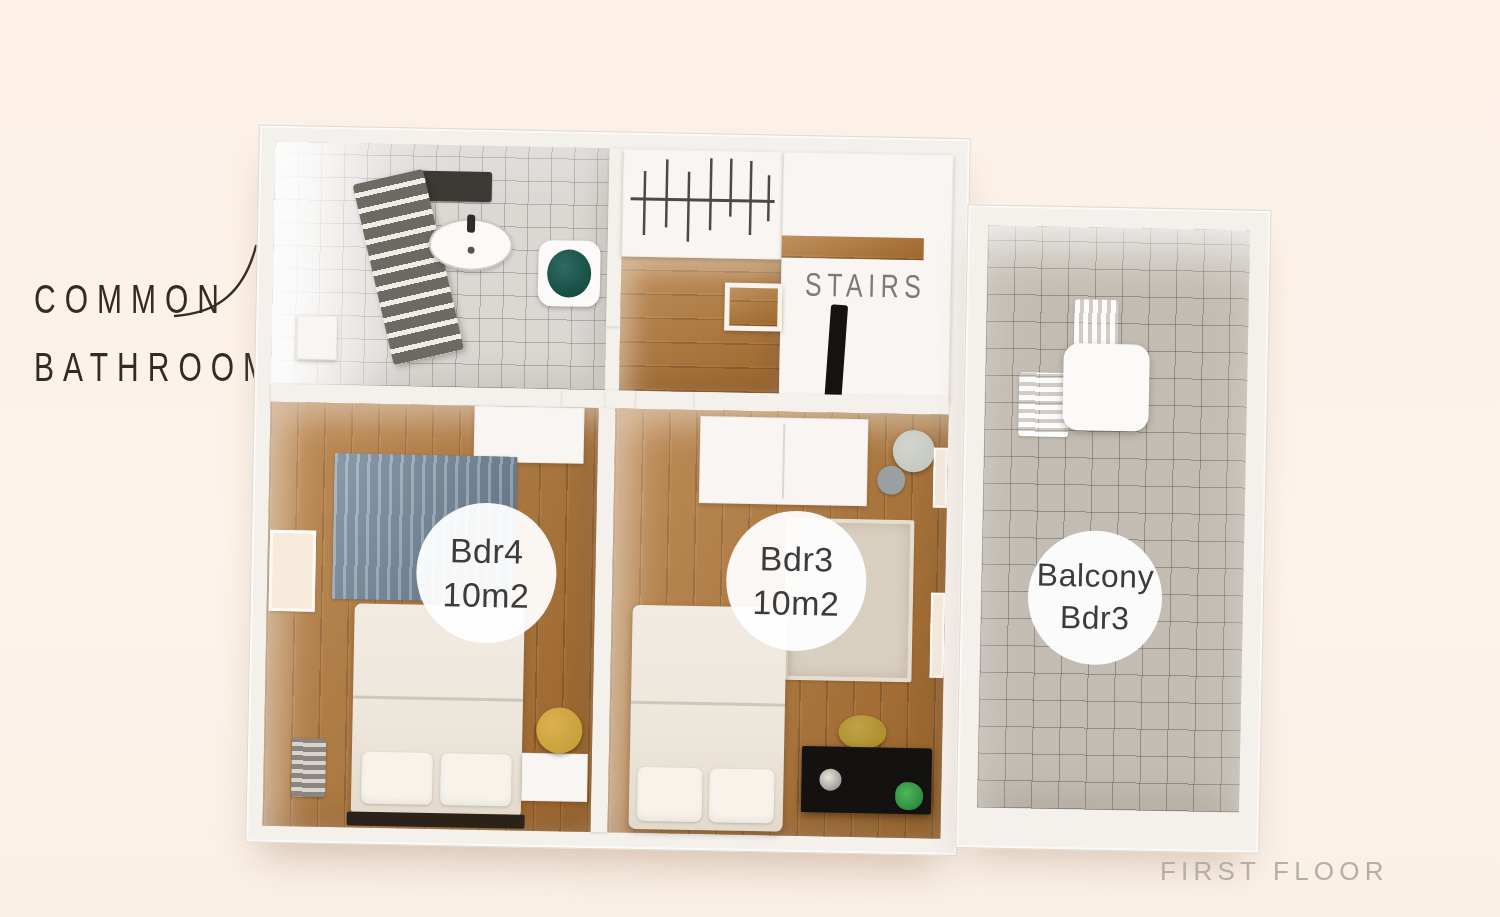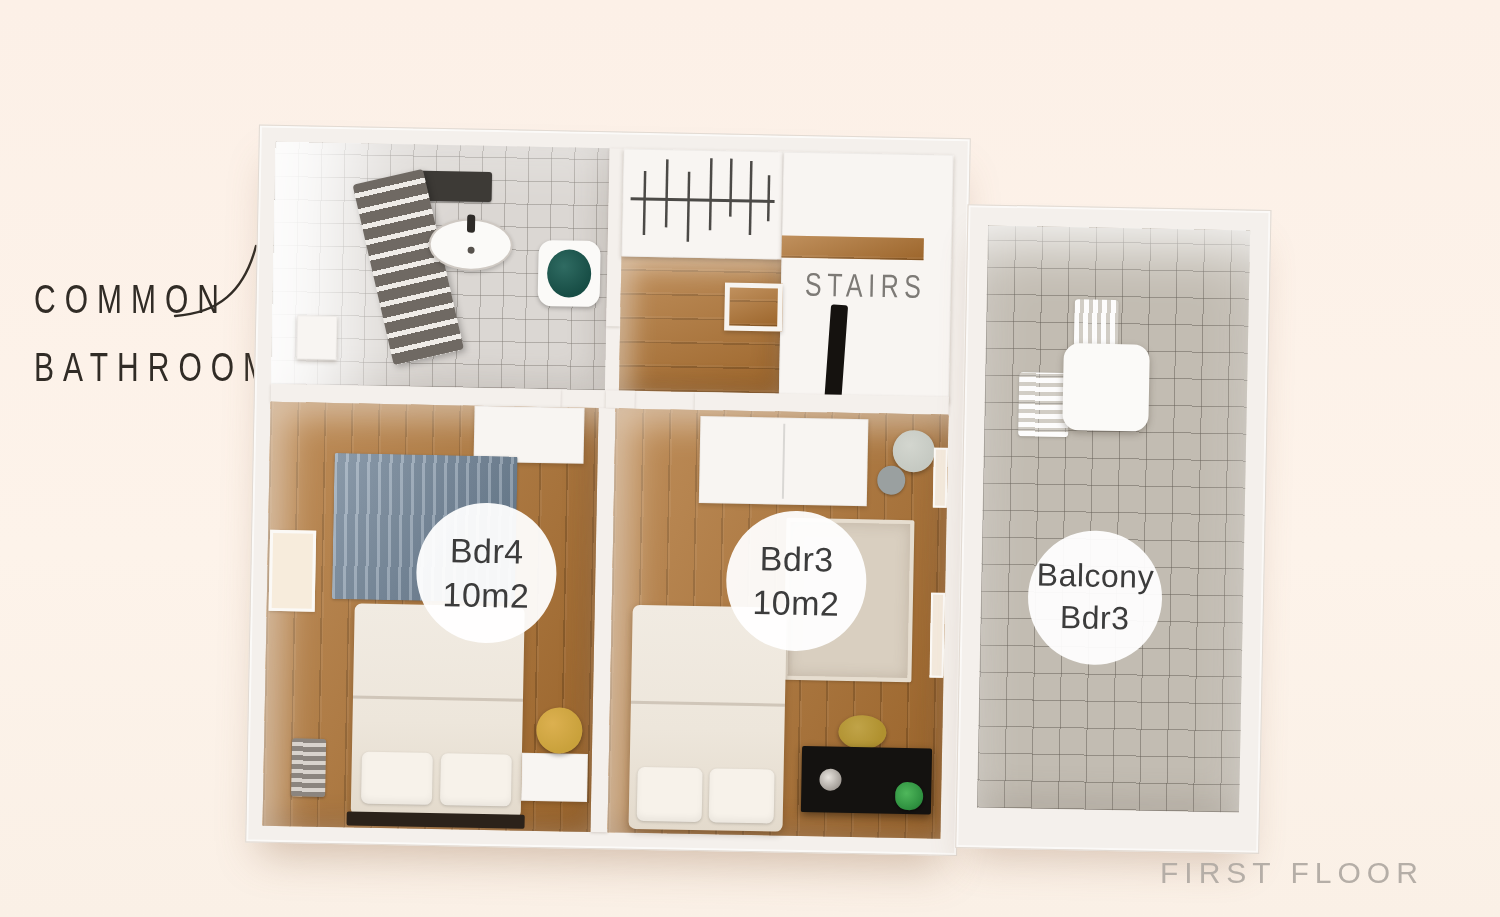--- a/index.html
+++ b/index.html
@@ -6,21 +6,21 @@
   body{font-family:"Liberation Sans", sans-serif; background:#fcf0e7;}
   .stage{position:relative;width:1500px;height:917px;overflow:hidden;
          background:linear-gradient(180deg,var(--background,#fcf0e7) 0%, #fdf3ea 60%, #faf0e6 100%);}
   .abs{position:absolute;}
 
   
   .hand-line{position:absolute;font-size:30px;font-weight:300;color:var(--ink,#312c26);
     letter-spacing:0.30em;transform:scaleY(1.38);transform-origin:left top;white-space:nowrap;}
   .stairs-label{position:absolute;font-size:25px;font-weight:300;color:var(--stairs-ink,#7d7a76);
     letter-spacing:0.22em;transform:scaleY(1.3);transform-origin:center;white-space:nowrap;}
-  .floor-title{position:absolute;left:1160px;top:856px;font-size:30px;font-weight:300;
+  .floor-title{position:absolute;left:1160px;top:856px;font-size:26px;font-weight:300;
     color:var(--title-ink,#b5aea7);letter-spacing:0.20em;white-space:nowrap;}
 
   
   .plan{position:absolute;left:230px;top:128px;width:1036px;height:728px;transform:rotate(1.1deg);}
   .house{position:absolute;left:22px;top:6px;width:710px;height:716px;
     background:var(--wall,#f4f0ec);border:1px solid var(--wall-edge,#e4dcd4);
     box-shadow:0 26px 42px -14px rgba(150,110,80,0.38), inset 0 0 0 2px rgba(255,255,255,0.65);}
   .balcony{position:absolute;left:732px;top:72px;width:302px;height:642px;
     background:var(--wall,#f2eeea);border:1px solid var(--wall-edge,#e4dcd4);
     box-shadow:0 24px 38px -14px rgba(150,110,80,0.32), inset 0 0 0 2px rgba(255,255,255,0.6);}

